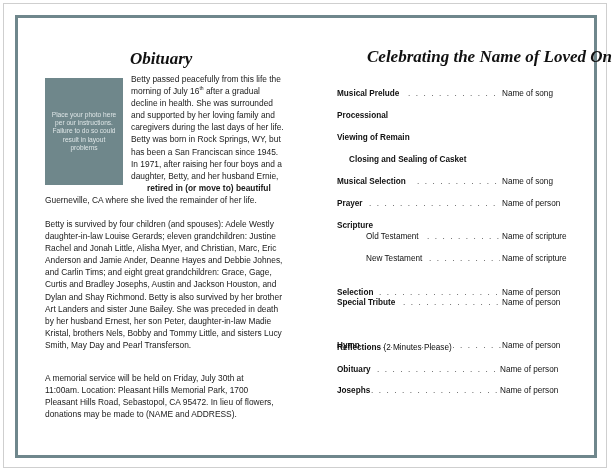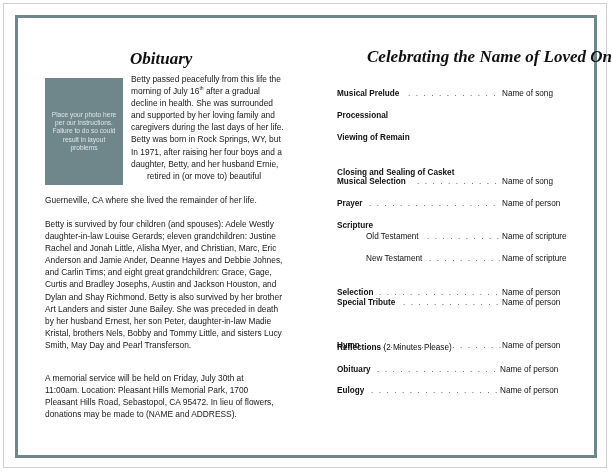--- a/index.html
+++ b/index.html
@@ -50,23 +50,24 @@
   <span>Place your photo here per our instructions. Failure to do so could result in layout problems</span>
 </div>
 
 <div class="para" style="left:131px; top:73px;">
   <span class="line">Betty passed peacefully from this life the</span>
   <span class="line"><span>morning of July 16</span><sup>th</sup><span> after a gradual</span></span>
   <span class="line">decline in health.  She was surrounded</span>
   <span class="line">and supported by her loving family and</span>
   <span class="line">caregivers during the last days of her life.</span>
   <span class="line">Betty was born in Rock Springs, WY, but</span>
+  <span class="line">has been a San Franciscan since 1945.</span>
   <span class="line">In 1971, after raising her four boys and a</span>
   <span class="line">daughter, Betty, and her husband Ernie,</span>
-  <span class="line" style="padding-left:16px;">retired in (or move to) beautiful</span>
+  <span class="line" style="padding-left:16px;font-weight:bold;">retired in (or move to) beautiful</span>
 </div>
 <div class="para" style="left:45px; top:194px;">
   <span class="line">Guerneville, CA where she lived the remainder of her life.</span>
 </div>
 
 <div class="para" style="left:45px; top:218px;">
   <span class="line">Betty is survived by four children (and spouses): Adele Westly</span>
   <span class="line">daughter-in-law Louise Gerards;  eleven grandchildren: Justine</span>
   <span class="line">Rachel and Jonah Little, Alisha Myer, and Christian, Marc, Eric</span>
   <span class="line">Anderson and Jamie Ander, Deanne Hayes and Debbie Johnes,</span>
@@ -92,21 +93,21 @@
   <span class="label">Musical Prelude</span>
   <span class="dots" style="left:71px; width:90px;">. . . . . . . . . .  . . . . . . . .</span>
   <span class="value" style="left:165px;">Name of song</span>
 </div>
 <div class="prog" style="top:110px;">
   <span class="label">Processional</span>
 </div>
 <div class="prog" style="top:132px;">
   <span class="label">Viewing of Remain</span>
 </div>
-<div class="prog" style="top:167px;">
+<div class="prog" style="top:154px;margin-left:12px;">
   <span class="label">Closing and Sealing of Casket</span>
 </div>
 <div class="prog" style="top:176px;">
   <span class="label">Musical Selection</span>
   <span class="dots" style="left:80px; width:82px;">. . . . . . . . . . . . . . . . .</span>
   <span class="value" style="left:165px;">Name of song</span>
 </div>
 <div class="prog" style="top:198px;">
   <span class="label">Prayer</span>
   <span class="dots" style="left:32px; width:132px;">. . . . . . . . . . . . . . . . . . . . . . . . .</span>
@@ -143,16 +144,16 @@
 <div class="prog" style="top:342px;">
   <span class="label">Reflections</span>
   <span class="sub">(2 Minutes Please)</span>
 </div>
 <div class="prog" style="top:364px;">
   <span class="label">Obituary</span>
   <span class="dots" style="left:40px; width:122px;">. . . . . . . . . . . . . . . . . . . . . . . . .</span>
   <span class="value" style="left:163px;">Name of person</span>
 </div>
 <div class="prog" style="top:385px;">
-  <span class="label">Eulogy</span>
+  <span class="label">Josephs</span>
   <span class="dots" style="left:34px; width:128px;">. . . . . . . . . . . . . . . . . . . . . . . . .</span>
   <span class="value" style="left:163px;">Name of person</span>
 </div>
 
 </body></html>

